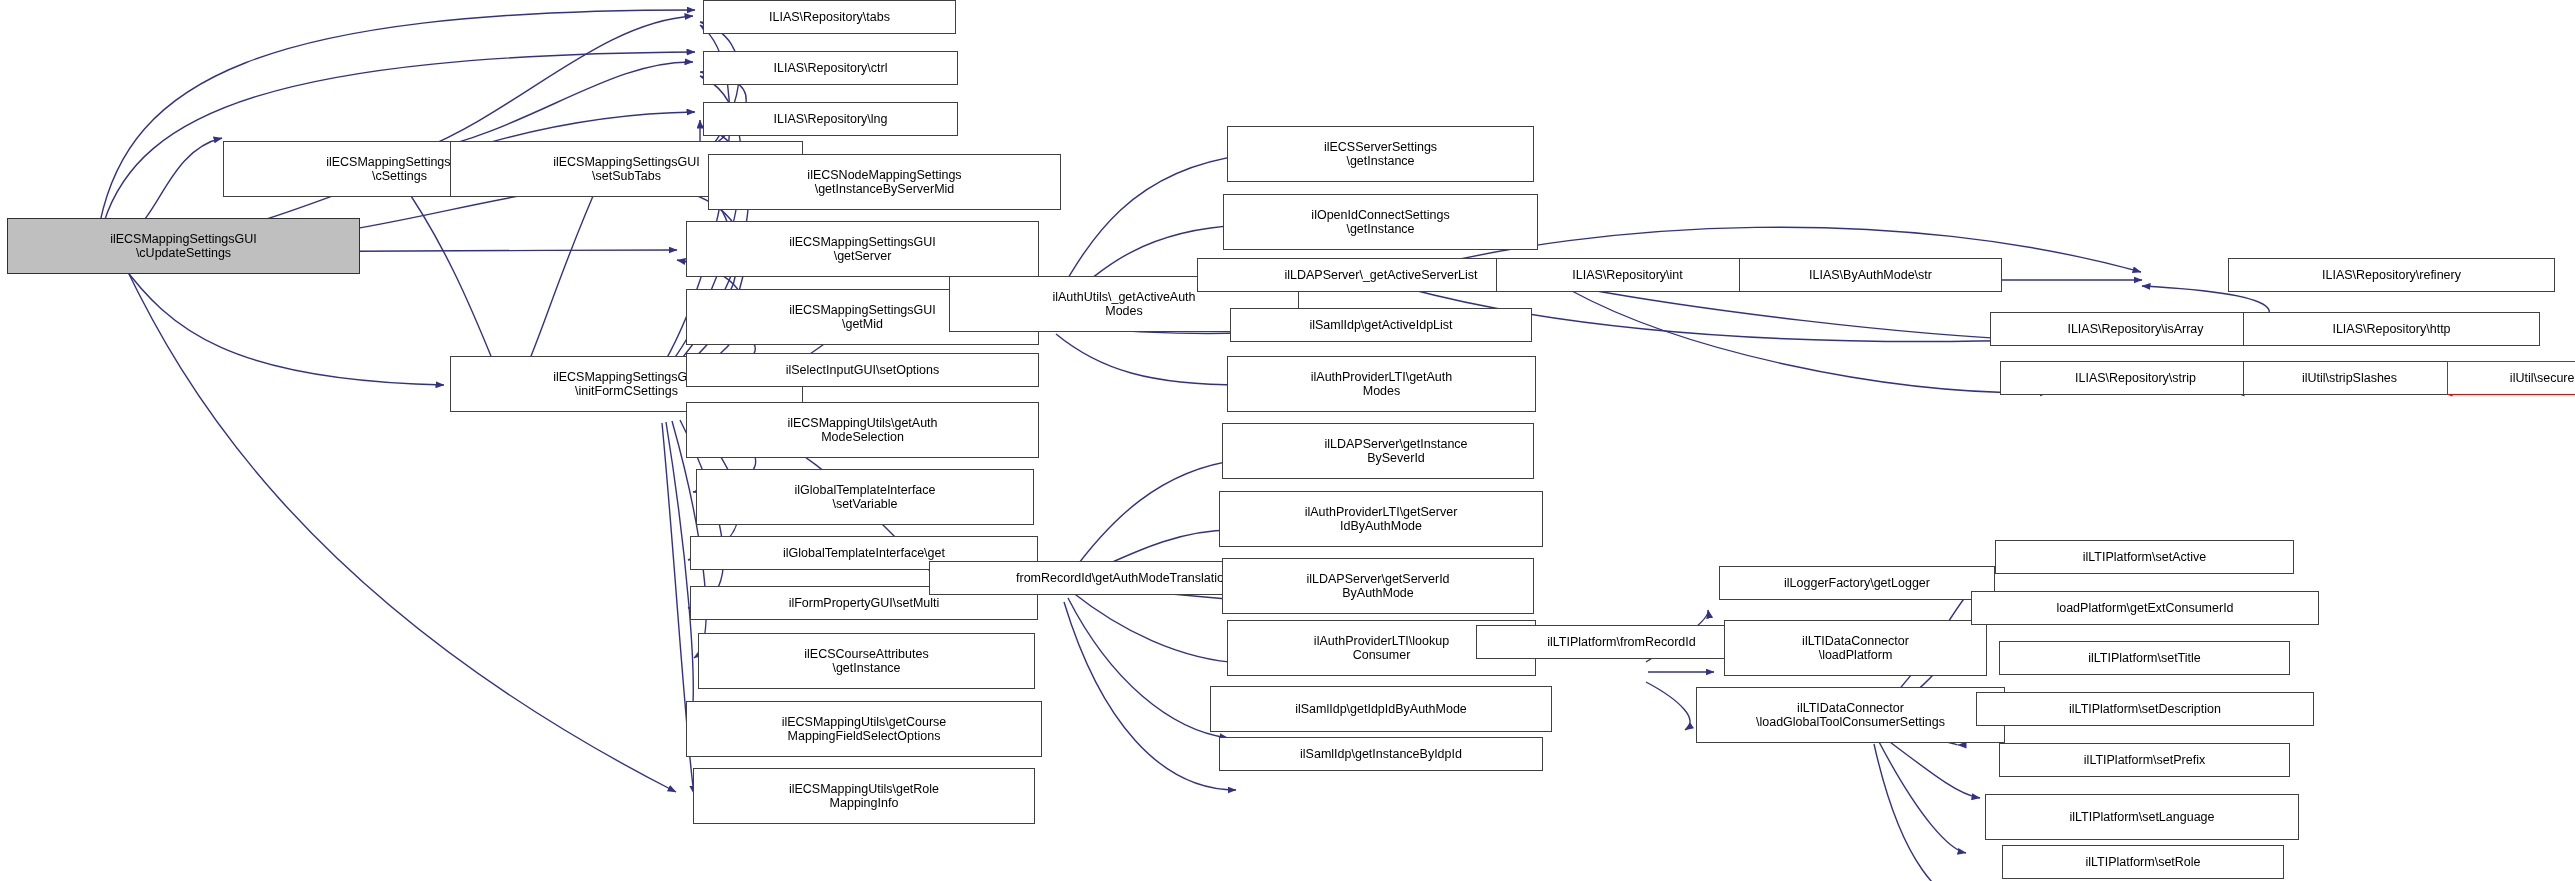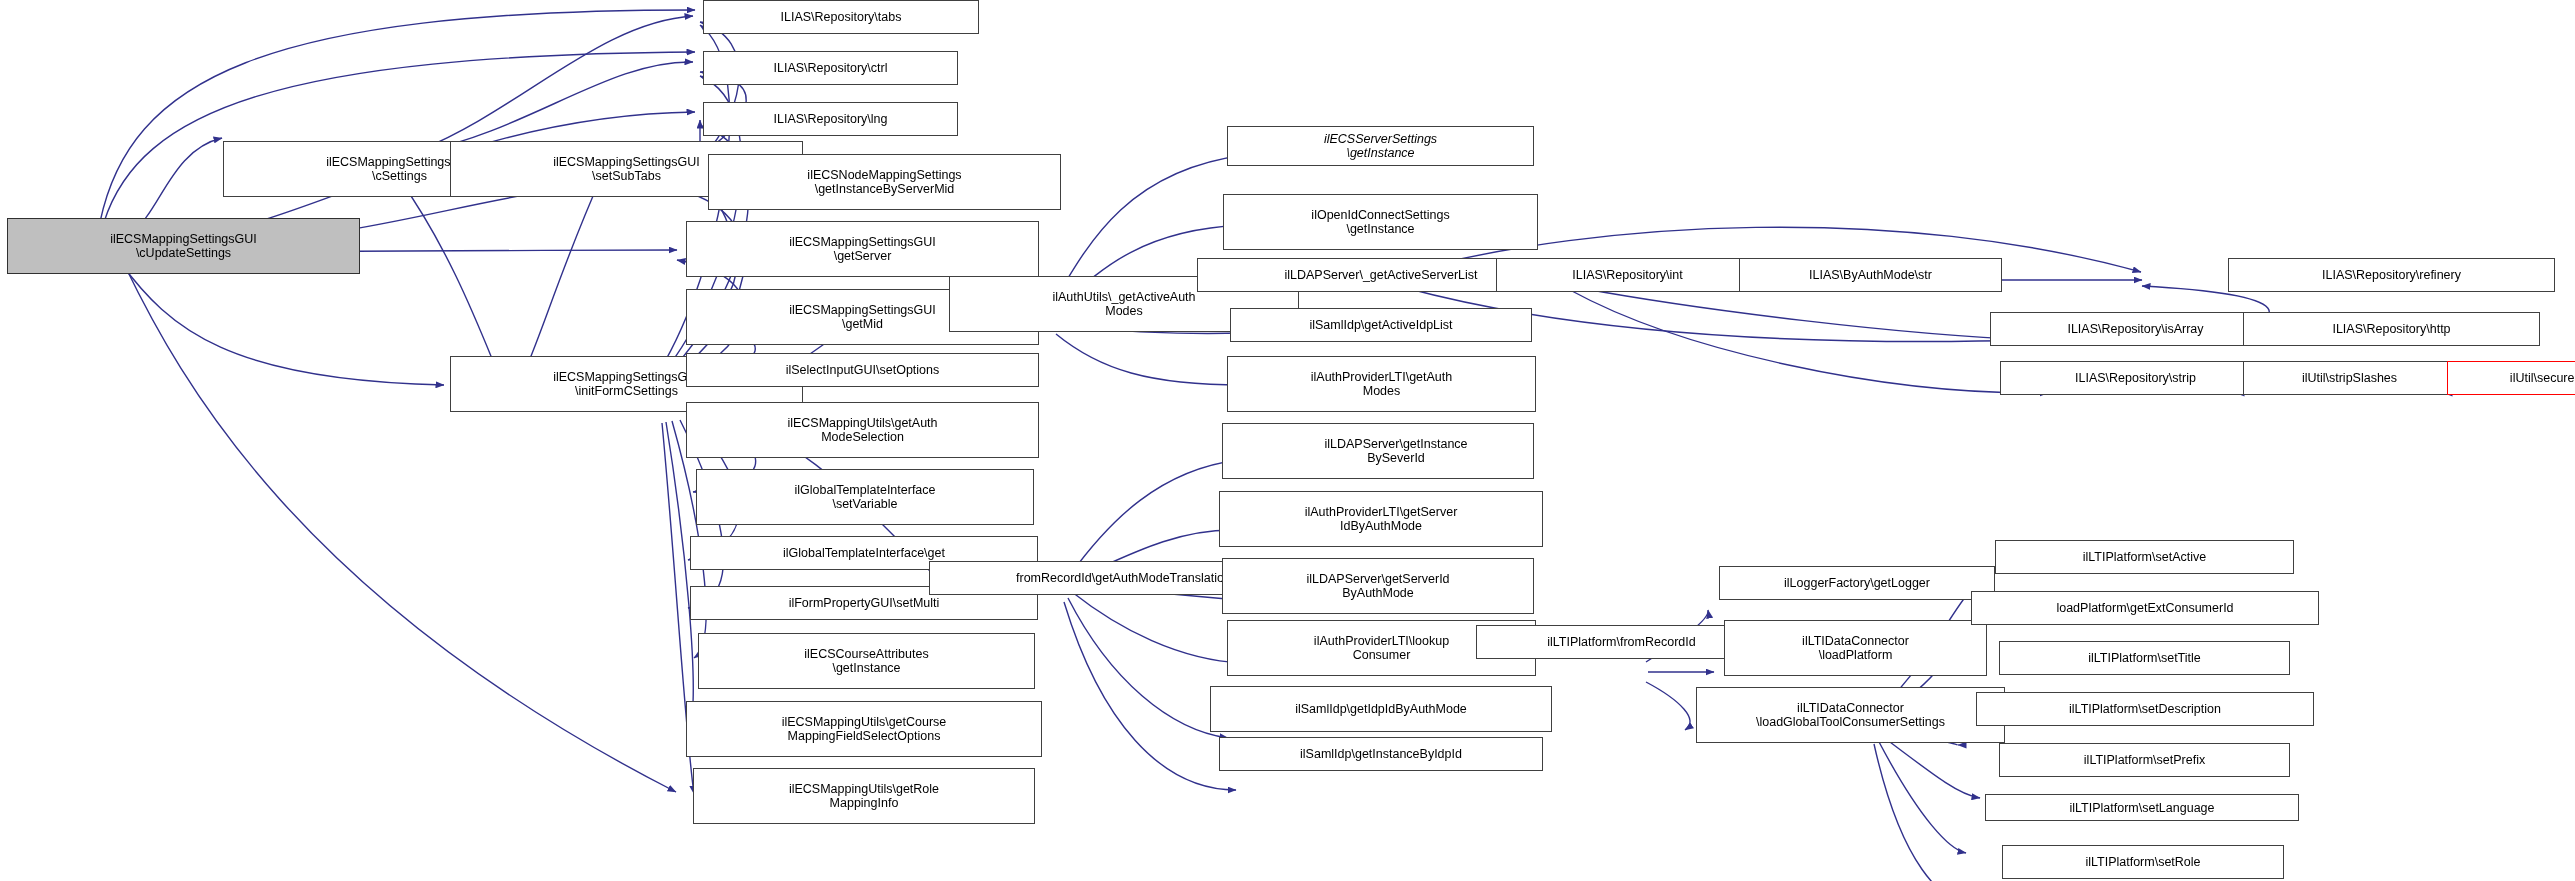--- a/index.html
+++ b/index.html
@@ -130,21 +130,21 @@
   </svg>
   <div id="node-layer">
       <div class="node root" style="left: 7px; top: 218px; width: 353px; height: 56px;">ilECSMappingSettingsGUI
 \cUpdateSettings</div>
       <div class="node" style="left: 223px; top: 141px; width: 353px; height: 56px;">ilECSMappingSettingsGUI
 \cSettings</div>
       <div class="node" style="left: 450px; top: 141px; width: 353px; height: 56px;">ilECSMappingSettingsGUI
 \setSubTabs</div>
       <div class="node" style="left: 450px; top: 356px; width: 353px; height: 56px;">ilECSMappingSettingsGUI
 \initFormCSettings</div>
-      <div class="node" style="left: 703px; top: 0px; width: 276px; height: 34px;">ILIAS\Repository\tabs</div>
+      <div class="node" style="left: 703px; top: 0px; width: 253px; height: 34px;">ILIAS\Repository\tabs</div>
       <div class="node" style="left: 703px; top: 51px; width: 255px; height: 34px;">ILIAS\Repository\ctrl</div>
       <div class="node" style="left: 703px; top: 102px; width: 255px; height: 34px;">ILIAS\Repository\lng</div>
       <div class="node" style="left: 708px; top: 154px; width: 353px; height: 56px;">ilECSNodeMappingSettings
 \getInstanceByServerMid</div>
       <div class="node" style="left: 686px; top: 221px; width: 353px; height: 56px;">ilECSMappingSettingsGUI
 \getServer</div>
       <div class="node" style="left: 686px; top: 289px; width: 353px; height: 56px;">ilECSMappingSettingsGUI
 \getMid</div>
       <div class="node" style="left: 686px; top: 353px; width: 353px; height: 34px;">ilSelectInputGUI\setOptions</div>
       <div class="node" style="left: 686px; top: 402px; width: 353px; height: 56px;">ilECSMappingUtils\getAuth
@@ -155,21 +155,21 @@
       <div class="node" style="left: 690px; top: 586px; width: 348px; height: 34px;">ilFormPropertyGUI\setMulti</div>
       <div class="node" style="left: 698px; top: 633px; width: 337px; height: 56px;">ilECSCourseAttributes
 \getInstance</div>
       <div class="node" style="left: 686px; top: 701px; width: 356px; height: 56px;">ilECSMappingUtils\getCourse
 MappingFieldSelectOptions</div>
       <div class="node" style="left: 693px; top: 768px; width: 342px; height: 56px;">ilECSMappingUtils\getRole
 MappingInfo</div>
       <div class="node" style="left: 949px; top: 276px; width: 350px; height: 56px;">ilAuthUtils\_getActiveAuth
 Modes</div>
       <div class="node" style="left: 929px; top: 561px; width: 389px; height: 34px;">fromRecordId\getAuthModeTranslation</div>
-      <div class="node" style="left: 1227px; top: 126px; width: 307px; height: 40px; font-style: italic;">ilECSServerSettings
+      <div class="node" style="left: 1227px; top: 126px; width: 307px; height: 56px;">ilECSServerSettings
 \getInstance</div>
       <div class="node" style="left: 1223px; top: 194px; width: 315px; height: 56px;">ilOpenIdConnectSettings
 \getInstance</div>
       <div class="node" style="left: 1197px; top: 258px; width: 368px; height: 34px;">ilLDAPServer\_getActiveServerList</div>
       <div class="node" style="left: 1230px; top: 308px; width: 302px; height: 34px;">ilSamlIdp\getActiveIdpList</div>
       <div class="node" style="left: 1227px; top: 356px; width: 309px; height: 56px;">ilAuthProviderLTI\getAuth
 Modes</div>
       <div class="node" style="left: 1222px; top: 423px; width: 312px; height: 56px; padding-left: 39px;">ilLDAPServer\getInstance
 BySeverId</div>
       <div class="node" style="left: 1219px; top: 491px; width: 324px; height: 56px;">ilAuthProviderLTI\getServer
@@ -192,16 +192,16 @@
       <div class="node" style="left: 1719px; top: 566px; width: 276px; height: 34px;">ilLoggerFactory\getLogger</div>
       <div class="node" style="left: 1724px; top: 620px; width: 263px; height: 56px;">ilLTIDataConnector
 \loadPlatform</div>
       <div class="node" style="left: 1696px; top: 687px; width: 309px; height: 56px;">ilLTIDataConnector
 \loadGlobalToolConsumerSettings</div>
       <div class="node" style="left: 1995px; top: 540px; width: 299px; height: 34px;">ilLTIPlatform\setActive</div>
       <div class="node" style="left: 1971px; top: 591px; width: 348px; height: 34px;">loadPlatform\getExtConsumerId</div>
       <div class="node" style="left: 1999px; top: 641px; width: 291px; height: 34px;">ilLTIPlatform\setTitle</div>
       <div class="node" style="left: 1976px; top: 692px; width: 338px; height: 34px;">ilLTIPlatform\setDescription</div>
       <div class="node" style="left: 1999px; top: 743px; width: 291px; height: 34px;">ilLTIPlatform\setPrefix</div>
-      <div class="node" style="left: 1985px; top: 794px; width: 314px; height: 27px;">ilLTIPlatform\setLanguage</div>
+      <div class="node" style="left: 1985px; top: 794px; width: 314px; height: 46px;">ilLTIPlatform\setLanguage</div>
       <div class="node" style="left: 2002px; top: 845px; width: 282px; height: 34px;">ilLTIPlatform\setRole</div>
     </div>
 </div>
 
 </body></html>

